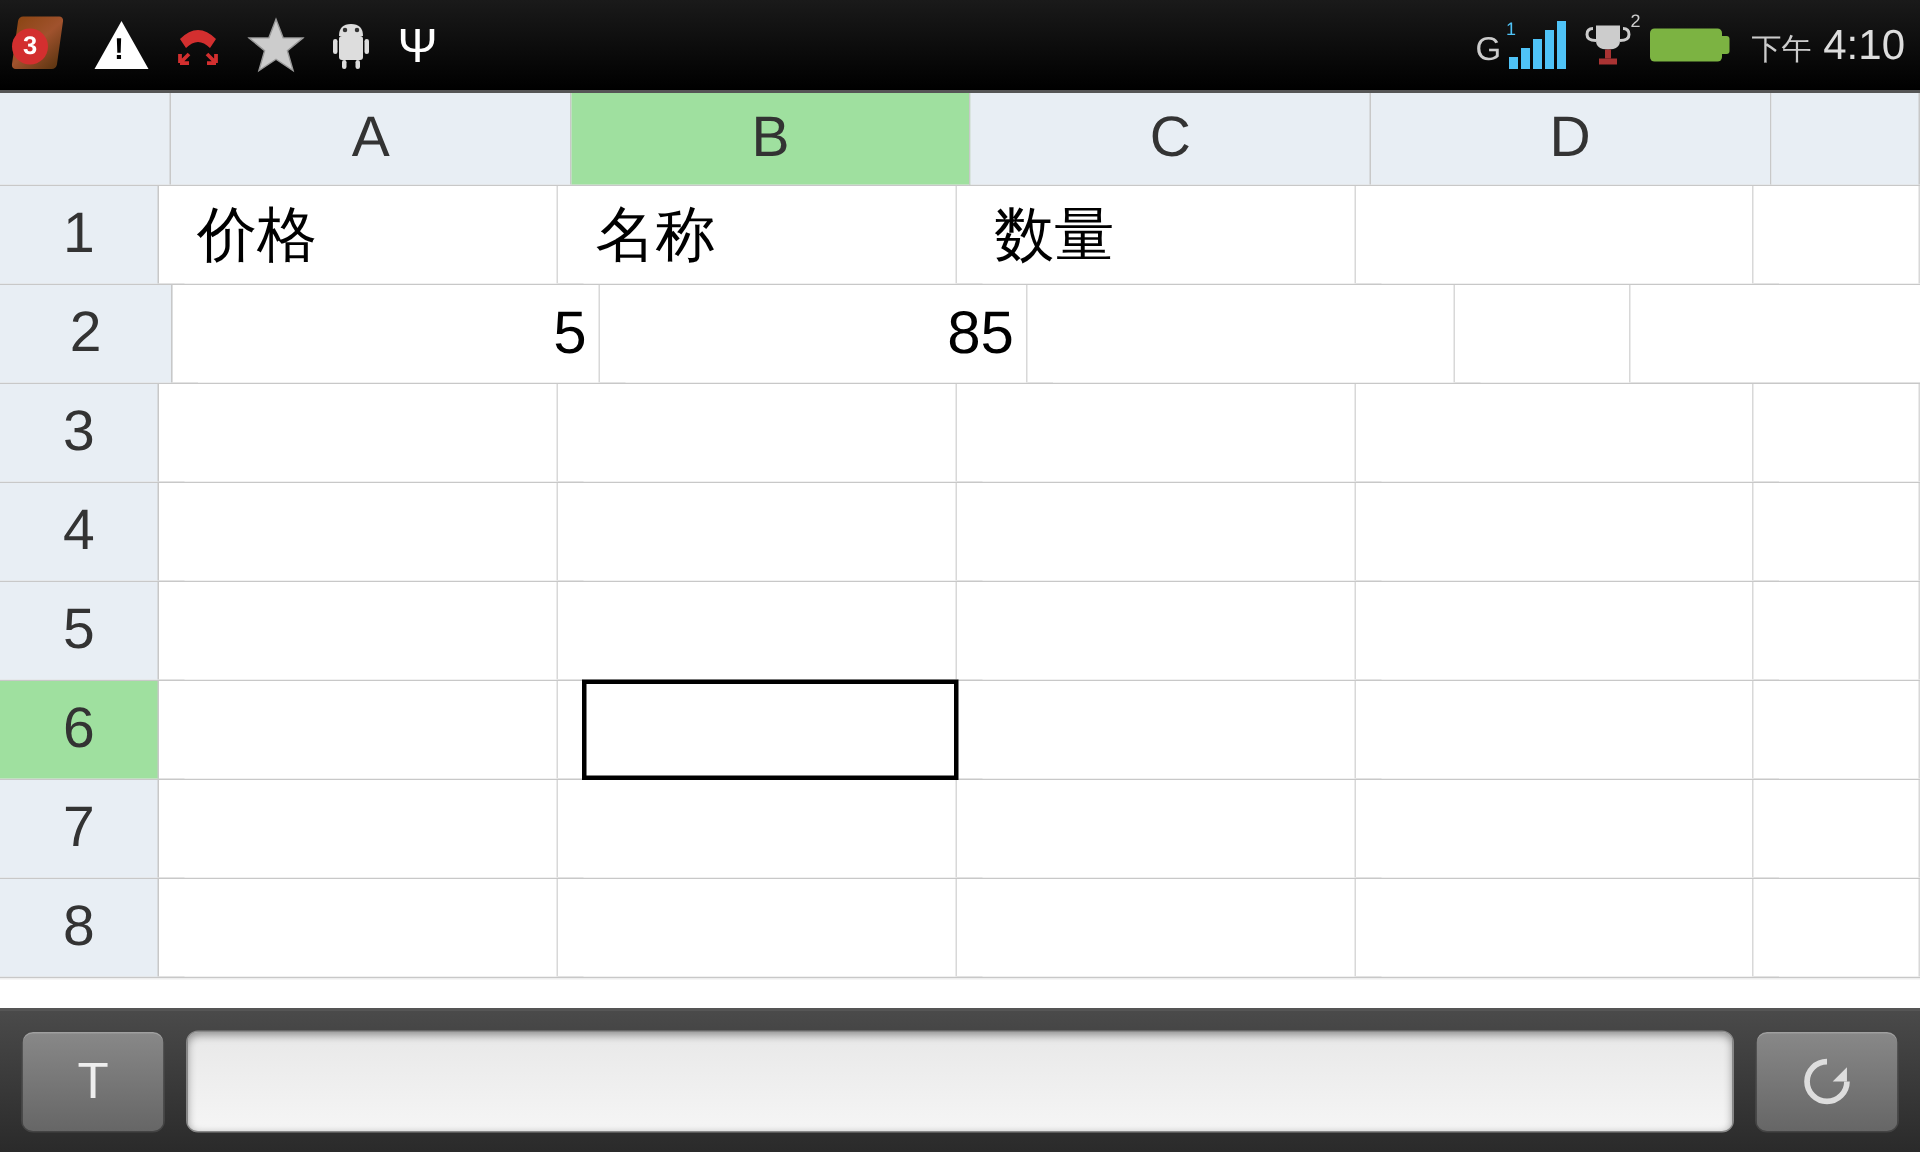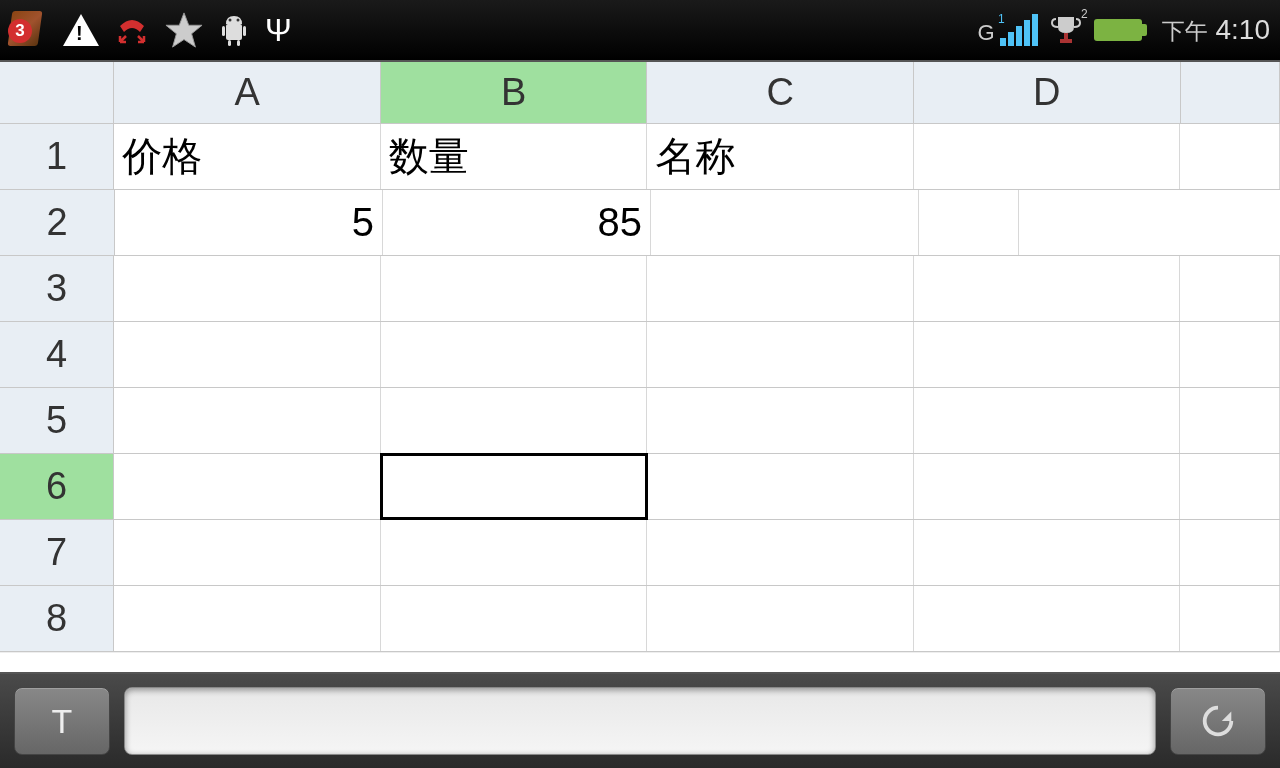--- a/index.html
+++ b/index.html
@@ -159,21 +159,21 @@
       height: 12px;
       background: #7cb342;
       border-radius: 0 2px 2px 0;
     }
     .time-text {
       color: #ddd;
       font-size: 28px;
       margin-left: 8px;
     }
     .time-prefix {
-      font-size: 23px;
+      font-size: 20px;
       color: #ccc;
     }
     
     
     .spreadsheet {
       flex: 1;
       display: flex;
       flex-direction: column;
       overflow: hidden;
     }
@@ -208,20 +208,21 @@
     }
     .cell {
       border-right: 1px solid #d8d8d8;
       padding: 3px 8px;
       font-size: 40px;
       color: #000;
       background: #fff;
       display: flex;
       align-items: center;
       position: relative;
+      margin-left: 17px;
     }
     .cell.text-left { justify-content: flex-start; }
     .cell.text-right { justify-content: flex-end; }
     .cell.selected {
       outline: 3px solid #000;
       outline-offset: -2px;
       z-index: 2;
     }
     .header-row { height: 62px; }
     .data-row { height: 66px; }
@@ -341,22 +342,22 @@
     <div class="col-header col-w">A</div>
     <div class="col-header col-w selected">B</div>
     <div class="col-header col-w">C</div>
     <div class="col-header col-w">D</div>
     <div class="col-header col-last"></div>
   </div>
 
   <div class="sheet-row data-row">
     <div class="row-header">1</div>
     <div class="cell col-w text-left">价格</div>
+    <div class="cell col-w text-left">名称</div>
     <div class="cell col-w text-left">数量</div>
-    <div class="cell col-w text-left">名称</div>
     <div class="cell col-w"></div>
     <div class="cell col-last"></div>
   </div>
 
   <div class="sheet-row data-row">
     <div class="row-header">2</div>
     <div class="cell col-w text-right">5</div>
     <div class="cell col-w text-right">85</div>
     <div class="cell col-w"></div>
     <div class="cell col-last"></div>

